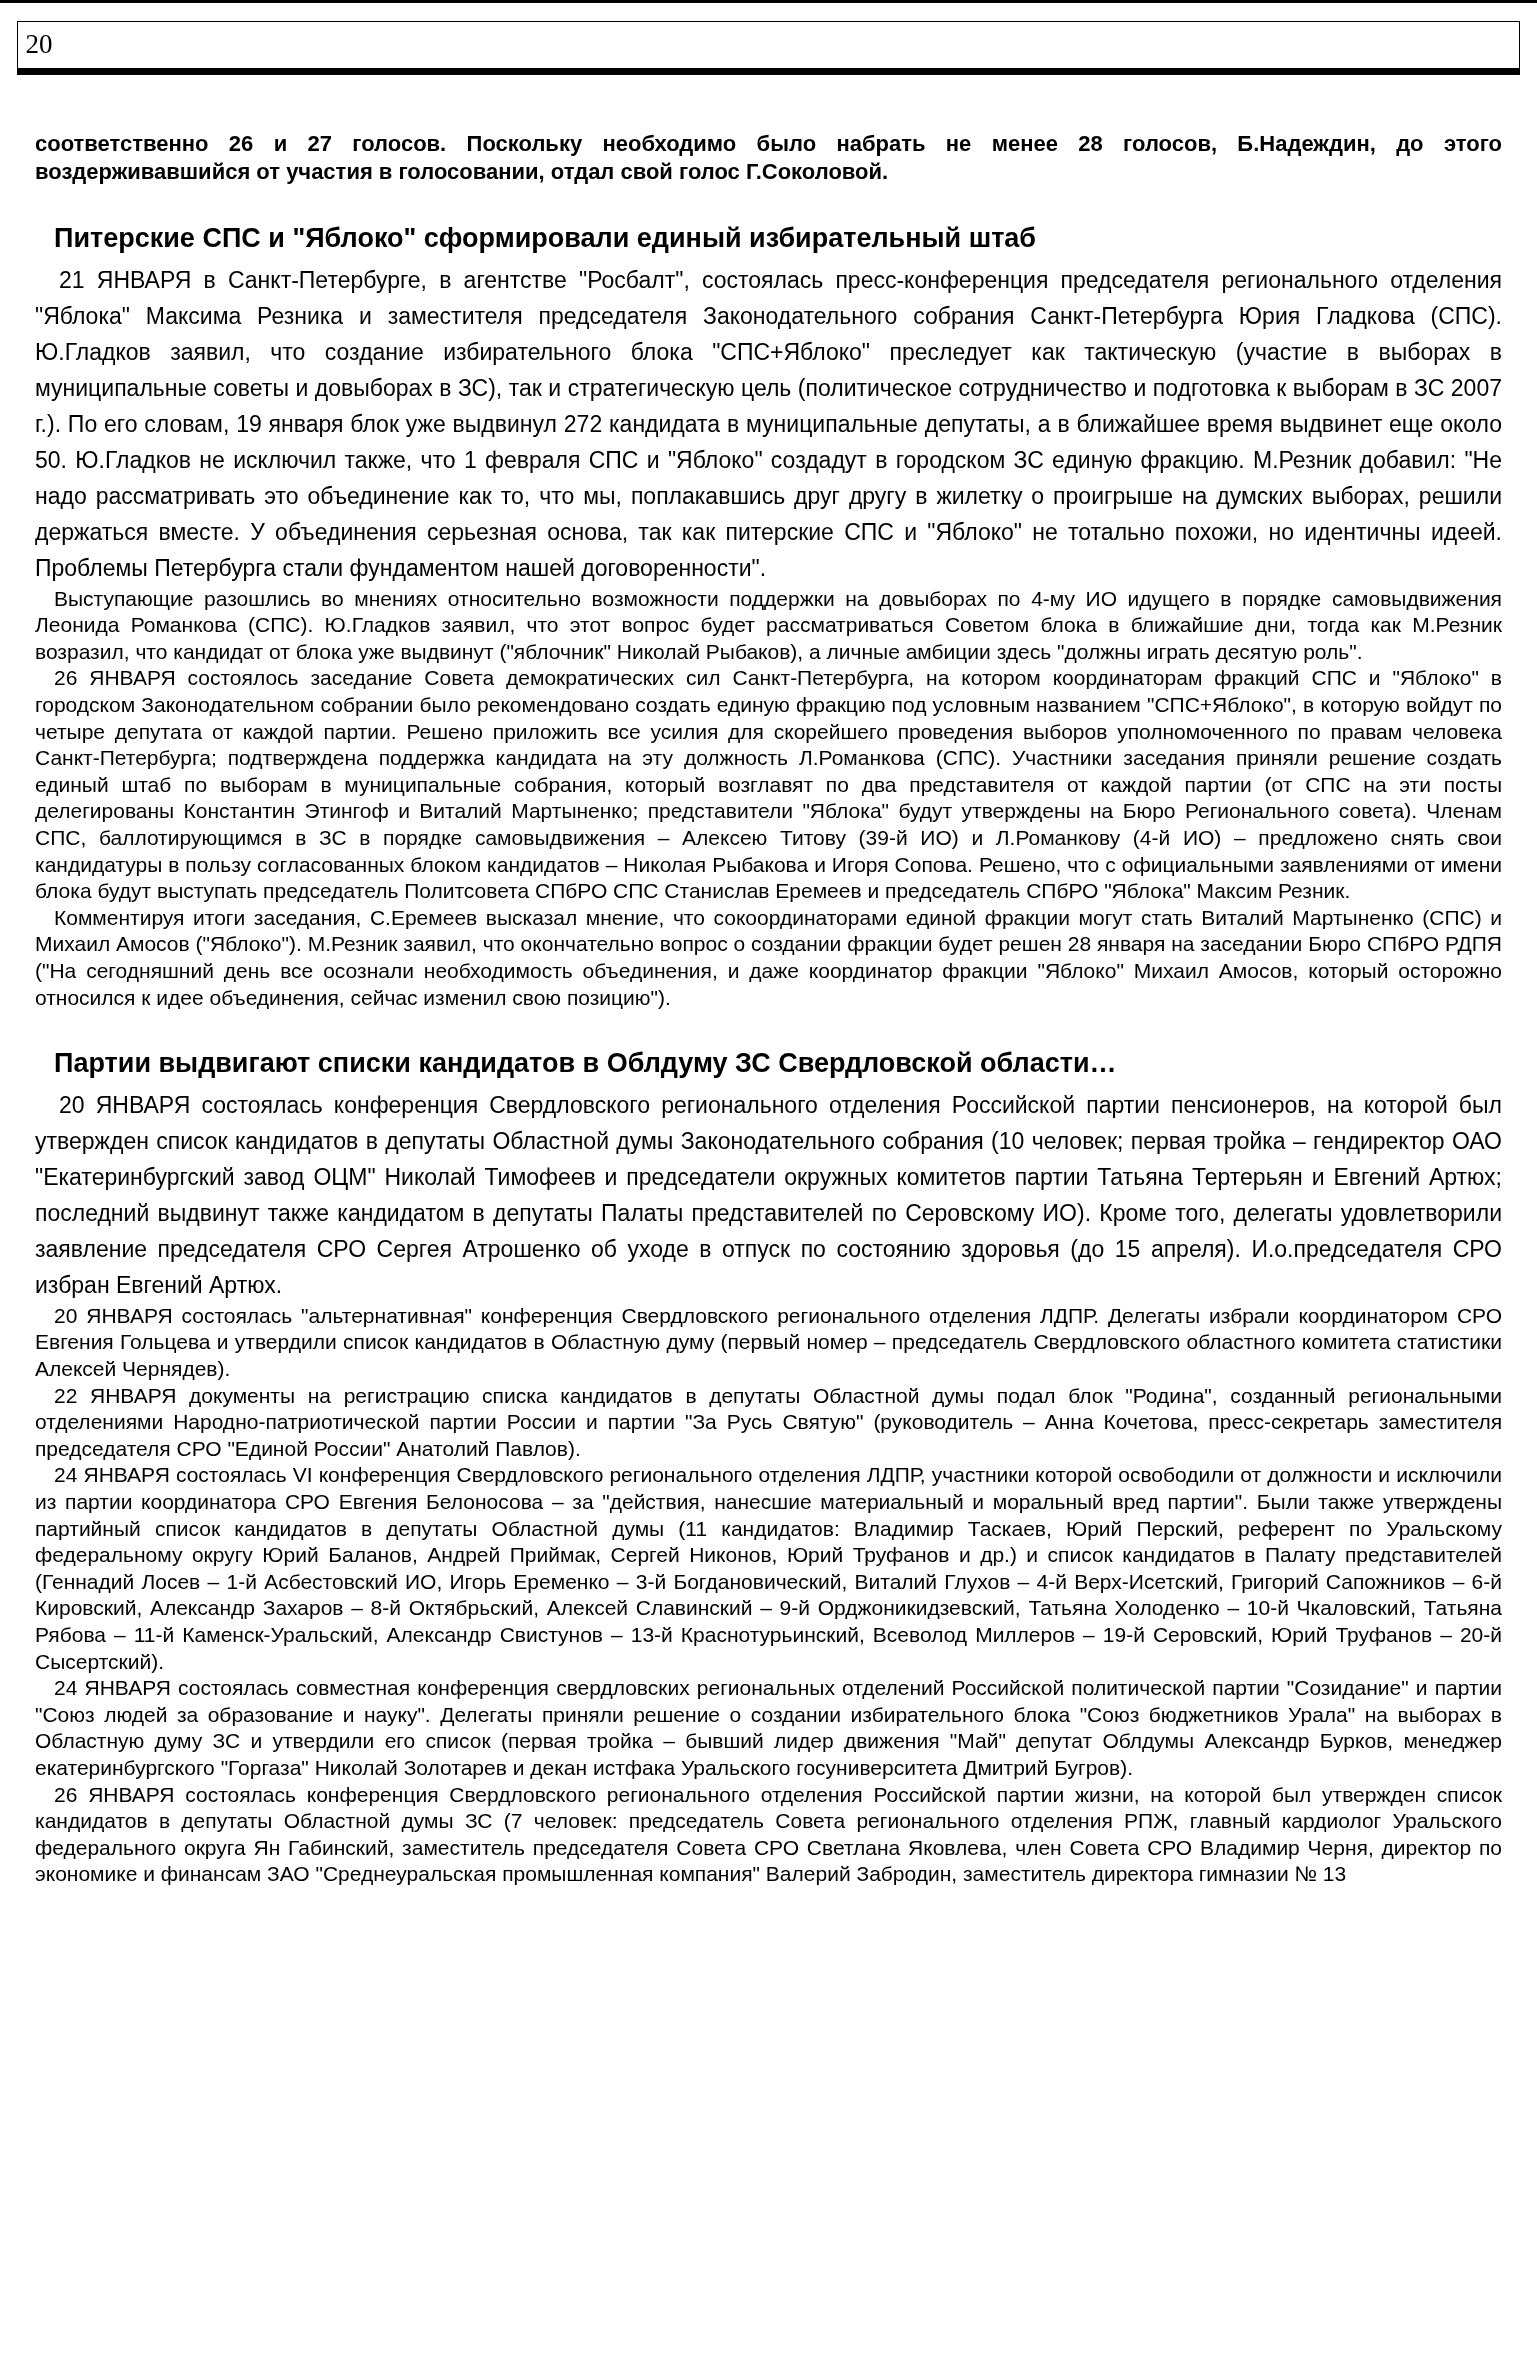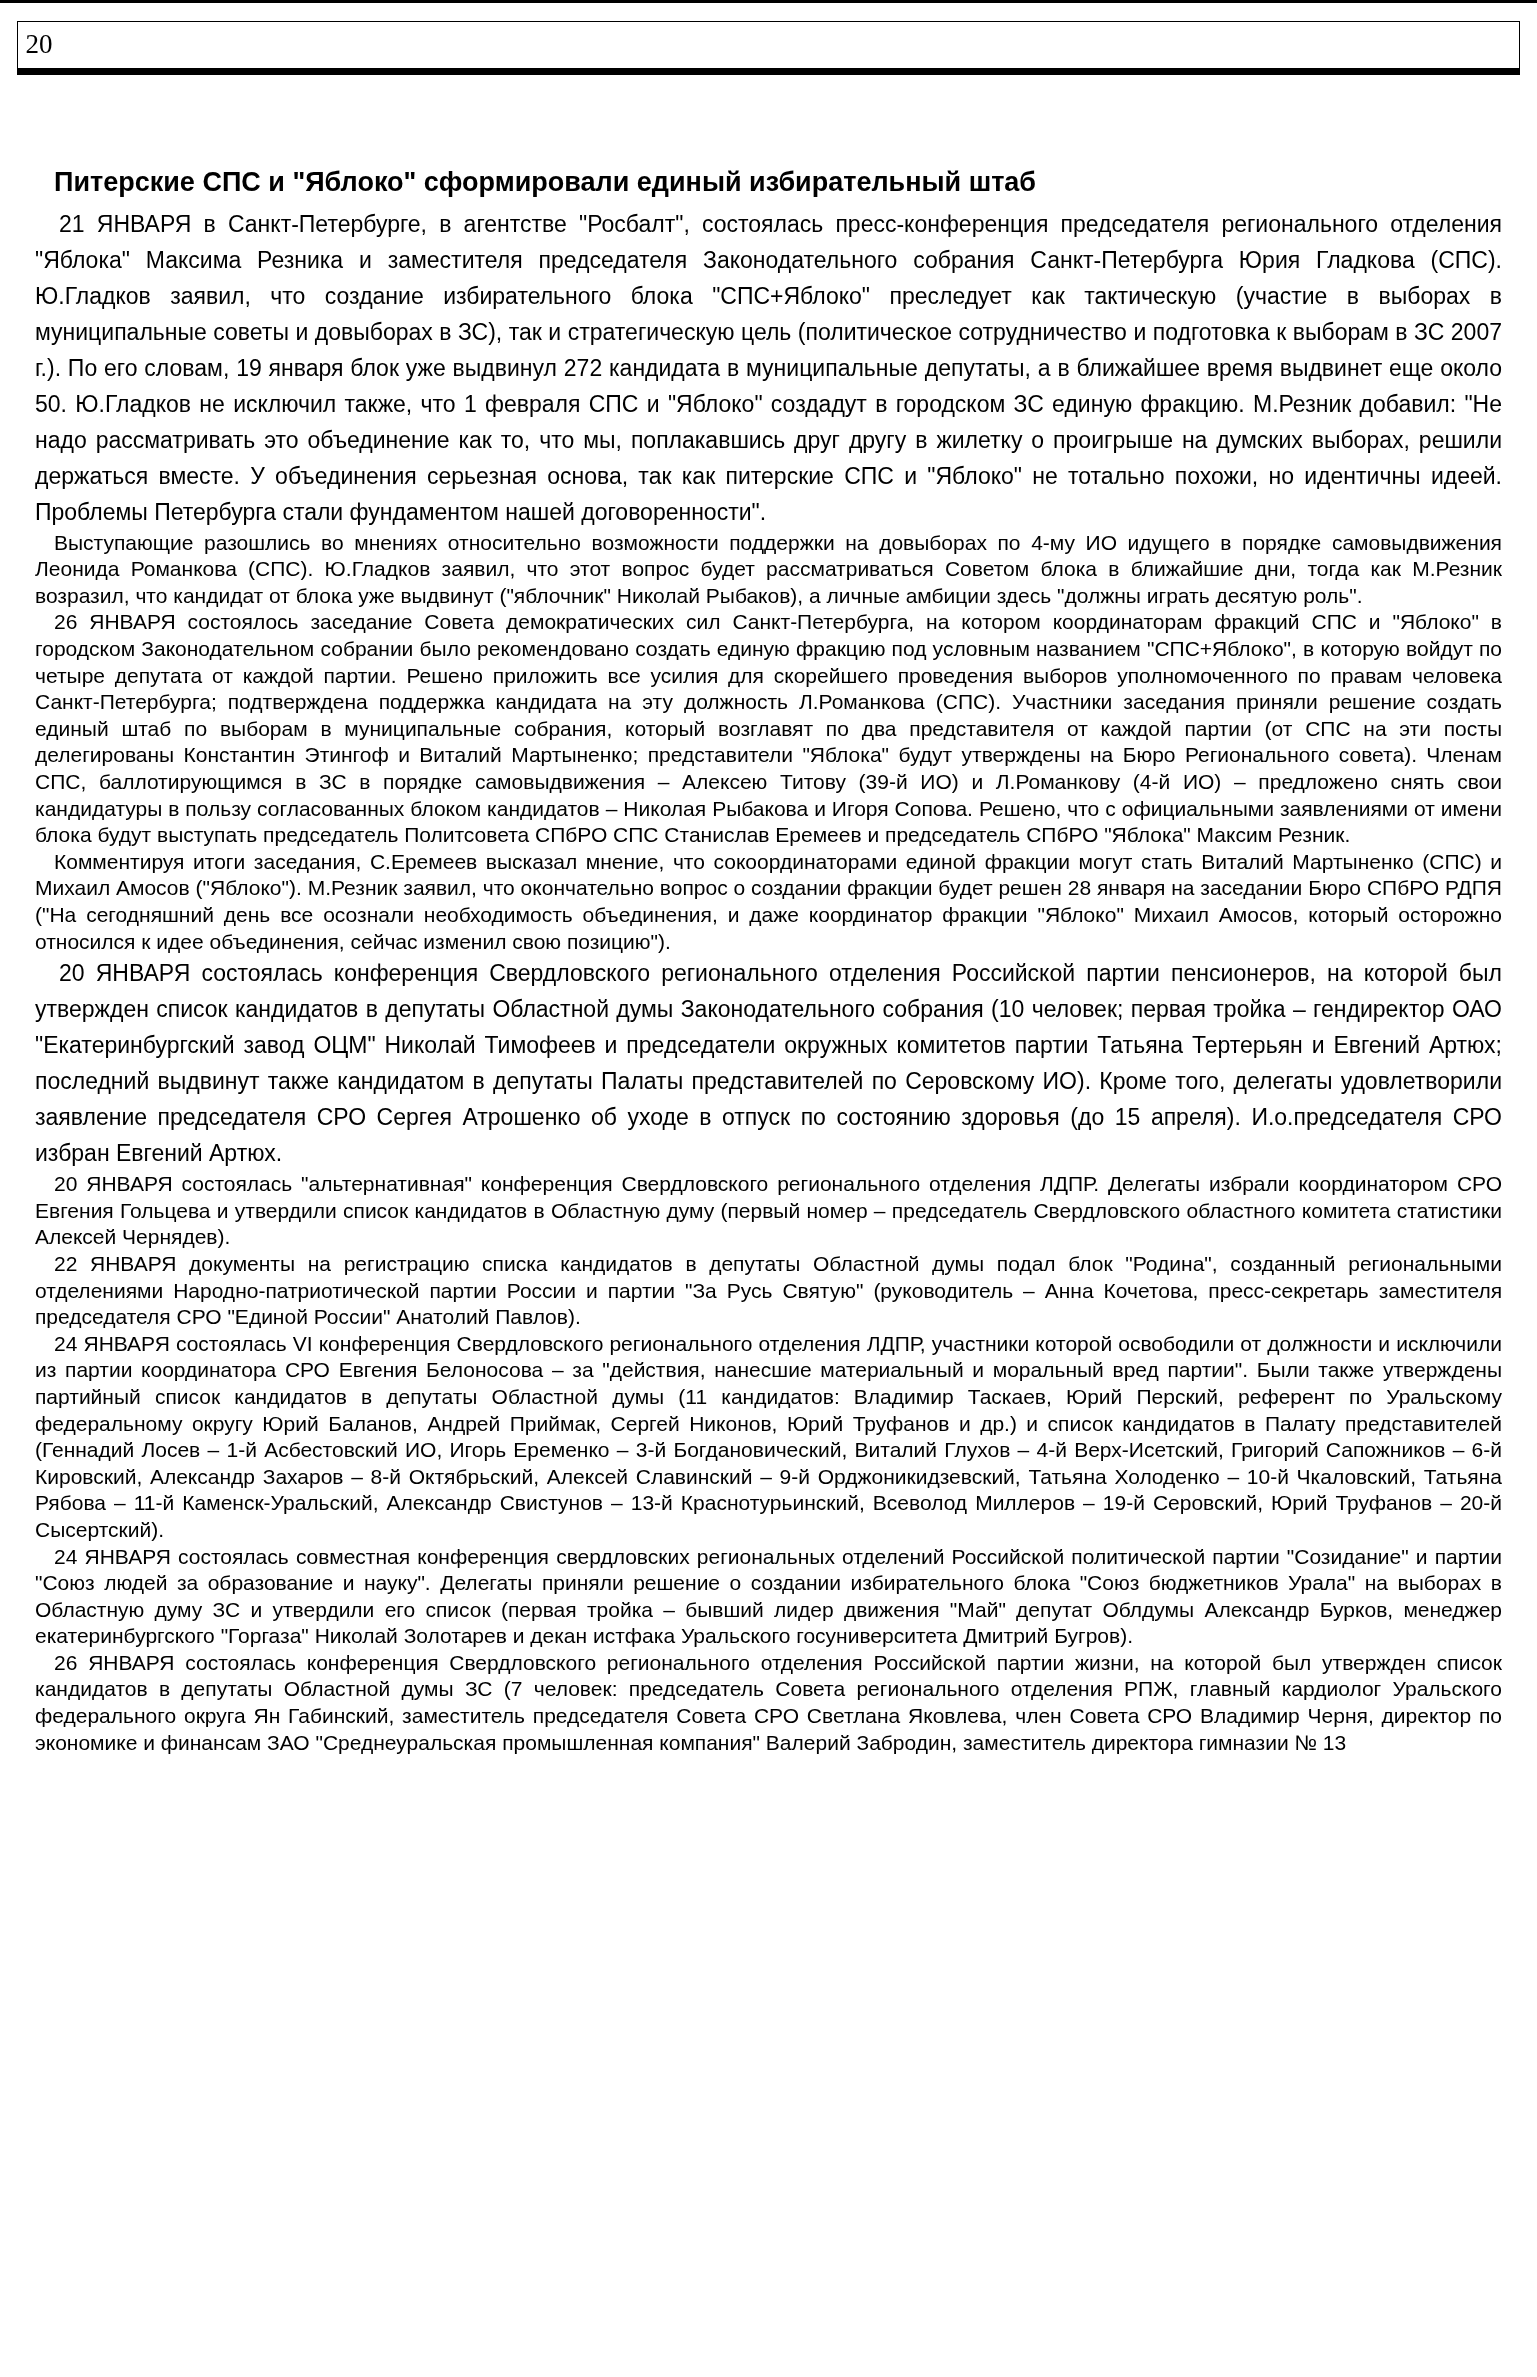--- a/index.html
+++ b/index.html
@@ -75,26 +75,28 @@
 <body>
 
 <div class="page">
   <div class="page-top-rule"></div>
 
   <header class="masthead">
     <span class="page-number">20</span>
   </header>
 
   <main class="content">
+    <p class="intro-para">соответственно 26 и 27 голосов. Поскольку необходимо было набрать не менее 28 голосов, Б.Надеждин, до этого воздерживавшийся от участия в голосовании, отдал свой голос Г.Соколовой.</p>
     <div id="sections">
         <h2 class="article-heading">Питерские СПС и "Яблоко" сформировали единый избирательный штаб</h2>
         <p class="para lead-para">21 ЯНВАРЯ в Санкт-Петербурге, в агентстве "Росбалт", состоялась пресс-конференция председателя регионального отделения "Яблока" Максима Резника и заместителя председателя Законодательного собрания Санкт-Петербурга Юрия Гладкова (СПС). Ю.Гладков заявил, что создание избирательного блока "СПС+Яблоко" преследует как тактическую (участие в выборах в муниципальные советы и довыборах в ЗС), так и стратегическую цель (политическое сотрудничество и подготовка к выборам в ЗС 2007 г.). По его словам, 19 января блок уже выдвинул 272 кандидата в муниципальные депутаты, а в ближайшее время выдвинет еще около 50. Ю.Гладков не исключил также, что 1 февраля СПС и "Яблоко" создадут в городском ЗС единую фракцию. М.Резник добавил: "Не надо рассматривать это объединение как то, что мы, поплакавшись друг другу в жилетку о проигрыше на думских выборах, решили держаться вместе. У объединения серьезная основа, так как питерские СПС и "Яблоко" не тотально похожи, но идентичны идеей. Проблемы Петербурга стали фундаментом нашей договоренности".</p>
         <p class="para bold-para">Выступающие разошлись во мнениях относительно возможности поддержки на довыборах по 4-му ИО идущего в порядке самовыдвижения Леонида Романкова (СПС). Ю.Гладков заявил, что этот вопрос будет рассматриваться Советом блока в ближайшие дни, тогда как М.Резник возразил, что кандидат от блока уже выдвинут ("яблочник" Николай Рыбаков), а личные амбиции здесь "должны играть десятую роль".</p>
         <p class="para bold-para">26 ЯНВАРЯ состоялось заседание Совета демократических сил Санкт-Петербурга, на котором координаторам фракций СПС и "Яблоко" в городском Законодательном собрании было рекомендовано создать единую фракцию под условным названием "СПС+Яблоко", в которую войдут по четыре депутата от каждой партии. Решено приложить все усилия для скорейшего проведения выборов уполномоченного по правам человека Санкт-Петербурга; подтверждена поддержка кандидата на эту должность Л.Романкова (СПС). Участники заседания приняли решение создать единый штаб по выборам в муниципальные собрания, который возглавят по два представителя от каждой партии (от СПС на эти посты делегированы Константин Этингоф и Виталий Мартыненко; представители "Яблока" будут утверждены на Бюро Регионального совета). Членам СПС, баллотирующимся в ЗС в порядке самовыдвижения – Алексею Титову (39-й ИО) и Л.Романкову (4-й ИО) – предложено снять свои кандидатуры в пользу согласованных блоком кандидатов – Николая Рыбакова и Игоря Сопова. Решено, что с официальными заявлениями от имени блока будут выступать председатель Политсовета СПбРО СПС Станислав Еремеев и председатель СПбРО "Яблока" Максим Резник.</p>
         <p class="para bold-para">Комментируя итоги заседания, С.Еремеев высказал мнение, что сокоординаторами единой фракции могут стать Виталий Мартыненко (СПС) и Михаил Амосов ("Яблоко"). М.Резник заявил, что окончательно вопрос о создании фракции будет решен 28 января на заседании Бюро СПбРО РДПЯ ("На сегодняшний день все осознали необходимость объединения, и даже координатор фракции "Яблоко" Михаил Амосов, который осторожно относился к идее объединения, сейчас изменил свою позицию").</p>
+        <h2 class="article-heading">Партии выдвигают списки кандидатов в Облдуму ЗС Свердловской области…</h2>
         <p class="para lead-para">20 ЯНВАРЯ состоялась конференция Свердловского регионального отделения Российской партии пенсионеров, на которой был утвержден список кандидатов в депутаты Областной думы Законодательного собрания (10 человек; первая тройка – гендиректор ОАО "Екатеринбургский завод ОЦМ" Николай Тимофеев и председатели окружных комитетов партии Татьяна Тертерьян и Евгений Артюх; последний выдвинут также кандидатом в депутаты Палаты представителей по Серовскому ИО). Кроме того, делегаты удовлетворили заявление председателя СРО Сергея Атрошенко об уходе в отпуск по состоянию здоровья (до 15 апреля). И.о.председателя СРО избран Евгений Артюх.</p>
         <p class="para bold-para">20 ЯНВАРЯ состоялась "альтернативная" конференция Свердловского регионального отделения ЛДПР. Делегаты избрали координатором СРО Евгения Гольцева и утвердили список кандидатов в Областную думу (первый номер – председатель Свердловского областного комитета статистики Алексей Чернядев).</p>
         <p class="para bold-para">22 ЯНВАРЯ документы на регистрацию списка кандидатов в депутаты Областной думы подал блок "Родина", созданный региональными отделениями Народно-патриотической партии России и партии "За Русь Святую" (руководитель – Анна Кочетова, пресс-секретарь заместителя председателя СРО "Единой России" Анатолий Павлов).</p>
         <p class="para bold-para">24 ЯНВАРЯ состоялась VI конференция Свердловского регионального отделения ЛДПР, участники которой освободили от должности и исключили из партии координатора СРО Евгения Белоносова – за "действия, нанесшие материальный и моральный вред партии". Были также утверждены партийный список кандидатов в депутаты Областной думы (11 кандидатов: Владимир Таскаев, Юрий Перский, референт по Уральскому федеральному округу Юрий Баланов, Андрей Приймак, Сергей Никонов, Юрий Труфанов и др.) и список кандидатов в Палату представителей (Геннадий Лосев – 1-й Асбестовский ИО, Игорь Еременко – 3-й Богдановический, Виталий Глухов – 4-й Верх-Исетский, Григорий Сапожников – 6-й Кировский, Александр Захаров – 8-й Октябрьский, Алексей Славинский – 9-й Орджоникидзевский, Татьяна Холоденко – 10-й Чкаловский, Татьяна Рябова – 11-й Каменск-Уральский, Александр Свистунов – 13-й Краснотурьинский, Всеволод Миллеров – 19-й Серовский, Юрий Труфанов – 20-й Сысертский).</p>
         <p class="para bold-para">24 ЯНВАРЯ состоялась совместная конференция свердловских региональных отделений Российской политической партии "Созидание" и партии "Союз людей за образование и науку". Делегаты приняли решение о создании избирательного блока "Союз бюджетников Урала" на выборах в Областную думу ЗС и утвердили его список (первая тройка – бывший лидер движения "Май" депутат Облдумы Александр Бурков, менеджер екатеринбургского "Горгаза" Николай Золотарев и декан истфака Уральского госуниверситета Дмитрий Бугров).</p>
         <p class="para bold-para">26 ЯНВАРЯ состоялась конференция Свердловского регионального отделения Российской партии жизни, на которой был утвержден список кандидатов в депутаты Областной думы ЗС (7 человек: председатель Совета регионального отделения РПЖ, главный кардиолог Уральского федерального округа Ян Габинский, заместитель председателя Совета СРО Светлана Яковлева, член Совета СРО Владимир Черня, директор по экономике и финансам ЗАО "Среднеуральская промышленная компания" Валерий Забродин, заместитель директора гимназии № 13</p>
       </div>
   </main>
 </div>
 

